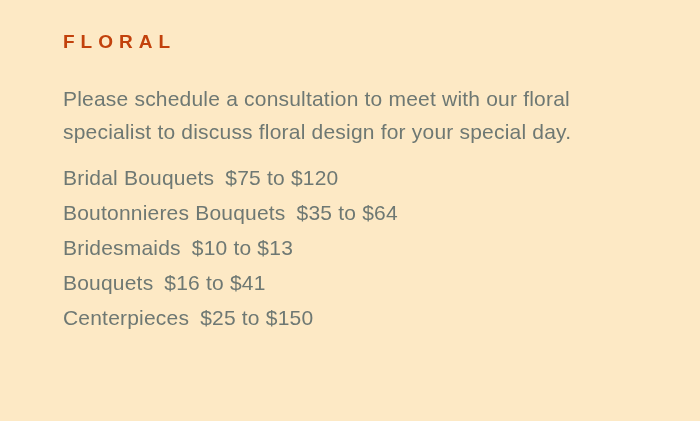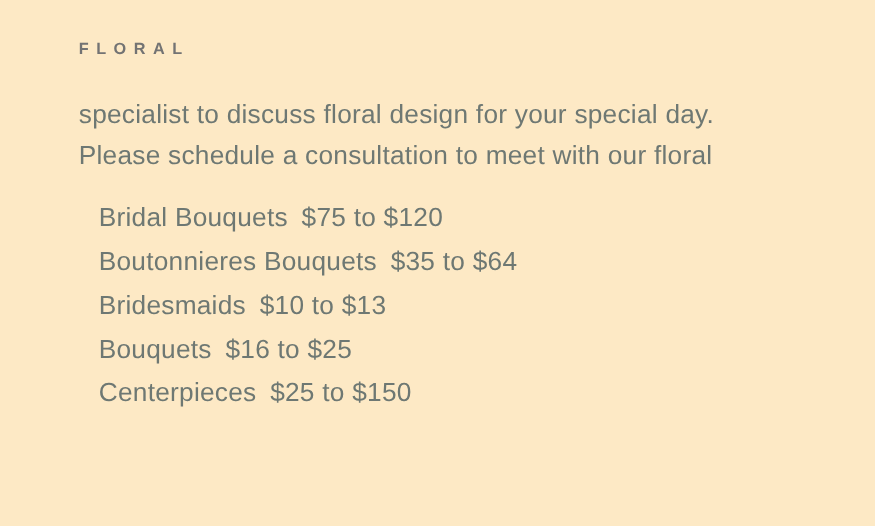--- a/index.html
+++ b/index.html
@@ -14,38 +14,38 @@
   }
   .floral-section {
     box-sizing: border-box;
     width: 700px;
     height: 421px;
     background: #fde9c5;
     padding: 31px 40px 0 63px;
   }
   .section-heading {
     margin: 0 0 29px 0;
-    font-size: 13px;
+    font-size: 19px;
     font-weight: bold;
     letter-spacing: 6px;
-    color: #737373;
+    color: #c2410c;
   }
   .intro {
     margin: 0 0 12px 0;
     color: #6e7873;
     font-size: 21px;
     line-height: 33px;
     letter-spacing: 0.2px;
   }
   .intro-line {
     display: block;
     white-space: nowrap;
   }
   .price-list {
-    margin: 16px;
+    margin: 0;
     padding: 0;
     list-style: none;
   }
   .price-row {
     color: #6e7873;
     font-size: 21px;
     line-height: 35px;
     letter-spacing: 0.2px;
     white-space: nowrap;
   }
@@ -54,35 +54,35 @@
   }
 </style>
 </head>
 <body>
 
 <div class="floral-section">
 
   <h2 class="section-heading">FLORAL</h2>
 
   <p class="intro">
+    <span class="intro-line">Please schedule a consultation to meet with our floral</span>
     <span class="intro-line">specialist to discuss floral design for your special day.</span>
-    <span class="intro-line">Please schedule a consultation to meet with our floral</span>
   </p>
 
   <ul class="price-list">
     <li class="price-row">
       <span>Bridal Bouquets</span><span class="item-price">$75 to $120</span>
     </li>
     <li class="price-row">
       <span>Boutonnieres Bouquets</span><span class="item-price">$35 to $64</span>
     </li>
     <li class="price-row">
       <span>Bridesmaids</span><span class="item-price">$10 to $13</span>
     </li>
     <li class="price-row">
-      <span>Bouquets</span><span class="item-price">$16 to $25</span>
+      <span>Bouquets</span><span class="item-price">$16 to $41</span>
     </li>
     <li class="price-row">
       <span>Centerpieces</span><span class="item-price">$25 to $150</span>
     </li>
   </ul>
 
 </div>
 
 </body></html>

